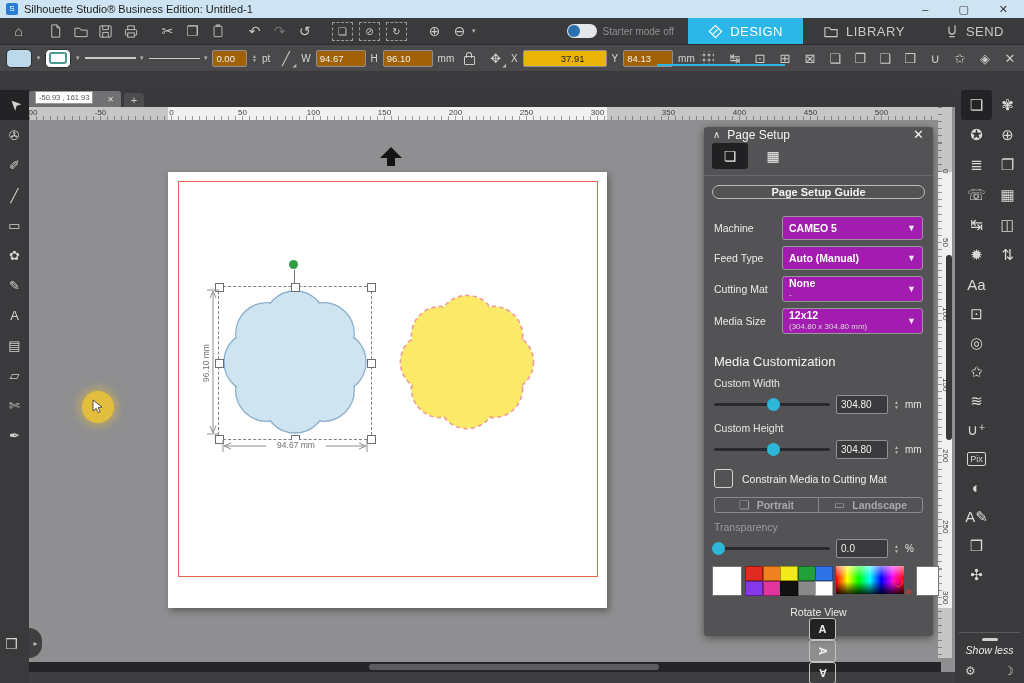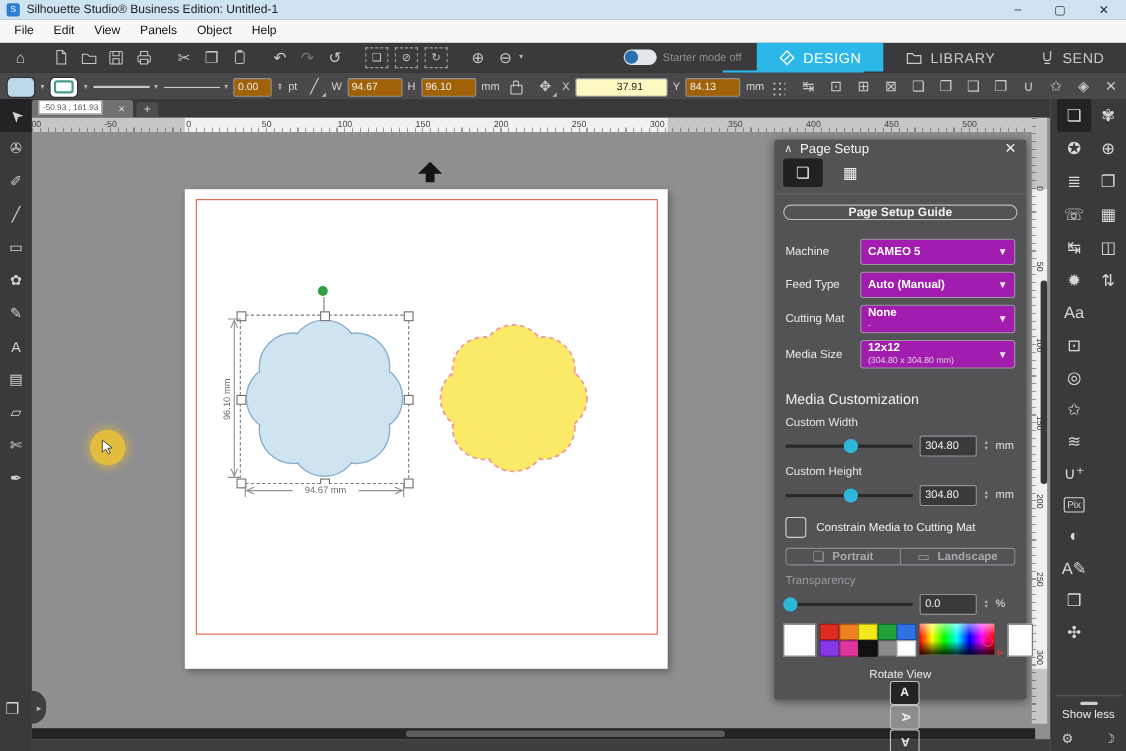--- a/index.html
+++ b/index.html
@@ -164,46 +164,38 @@
             flex-direction:column;z-index:2;}
   .rb-grid{display:grid;grid-template-columns:31px 31px;margin-left:6px;}
   .rb-col{display:flex;flex-direction:column;margin-left:6px;}
   .rbi{width:31px;height:30px;display:flex;align-items:center;justify-content:center;color:#d8d8d8;font-size:15px;}
   .rb-col .rbi{height:29px;}
   .rbi.active{background:#232325;border-radius:3px;}
   .rbi.boxed span{border:1px solid #d8d8d8;border-radius:2px;font-size:9px;padding:1px 2px;}
   .rb-foot{margin-top:auto;width:100%;}
   .rb-div{height:1px;background:#5a5a5d;margin:0 4px;}
   .rb-handle{width:16px;height:3px;background:#d0d0d0;border-radius:2px;margin:5px auto 3px;}
-  .rb-less{text-align:center;font-size:10.5px;color:#ececec;margin-bottom:6px;}
+  .rb-less{text-align:center;font-size:10.5px;color:#ececec;margin-bottom:6px;font-style:italic;}
   .rb-bottom{display:flex;justify-content:space-between;padding:2px 10px 5px;color:#cfcfcf;font-size:12px;}
 </style>
 </head>
 <body>
 
 <div class="app">
 
   <div class="titlebar">
     <span class="badge">S</span>
     <span class="title">Silhouette Studio® Business Edition: Untitled-1</span>
     <span class="winbtns">
       <span>–</span>
       <span>▢</span>
       <span>✕</span>
     </span>
   </div>
 
-  <div class="menubar">
-    <span class="menu-item">File</span>
-      <span class="menu-item">Edit</span>
-      <span class="menu-item">View</span>
-      <span class="menu-item">Panels</span>
-      <span class="menu-item">Object</span>
-      <span class="menu-item">Help</span>
-  </div>
 
   <div class="toolbar1">
     <span class="ti">⌂</span>
     <span class="gap"></span>
     <span class="ti">
       <svg width="15" height="16" viewBox="0 0 16 16">
           <path d="M4 1.5h5.5L12.5 4.5V14.5H4z" fill="none" stroke="#c9c9c9"></path>
           <path d="M9.5 1.5v3h3" fill="none" stroke="#c9c9c9"></path>
         </svg>
     </span>
@@ -302,21 +294,21 @@
     <span class="lab">W</span>
     <span class="numbox w44">94.67</span>
     <span class="lab">H</span>
     <span class="numbox w44">96.10</span>
     <span class="lab">mm</span>
     <span class="t2i">
         <span class="lock"></span>
       </span>
     <span class="t2i corner">✥</span>
     <span class="lab">X</span>
-    <span class="numbox w44" style="background:#fef9c3;color:#222;padding-left:37px;">37.91</span>
+    <span class="numbox w44" style="background:#eab308;color:#222;padding-left:37px;">37.91</span>
     <span class="lab">Y</span>
     <span class="numbox w44">84.13</span>
     <span class="lab">mm</span>
     <span class="dots"></span>
     <span class="t2trail">
       <span class="t2i">↹</span>
         <span class="t2i">⊡</span>
         <span class="t2i">⊞</span>
         <span class="t2i">⊠</span>
         <span class="t2i">❏</span>

